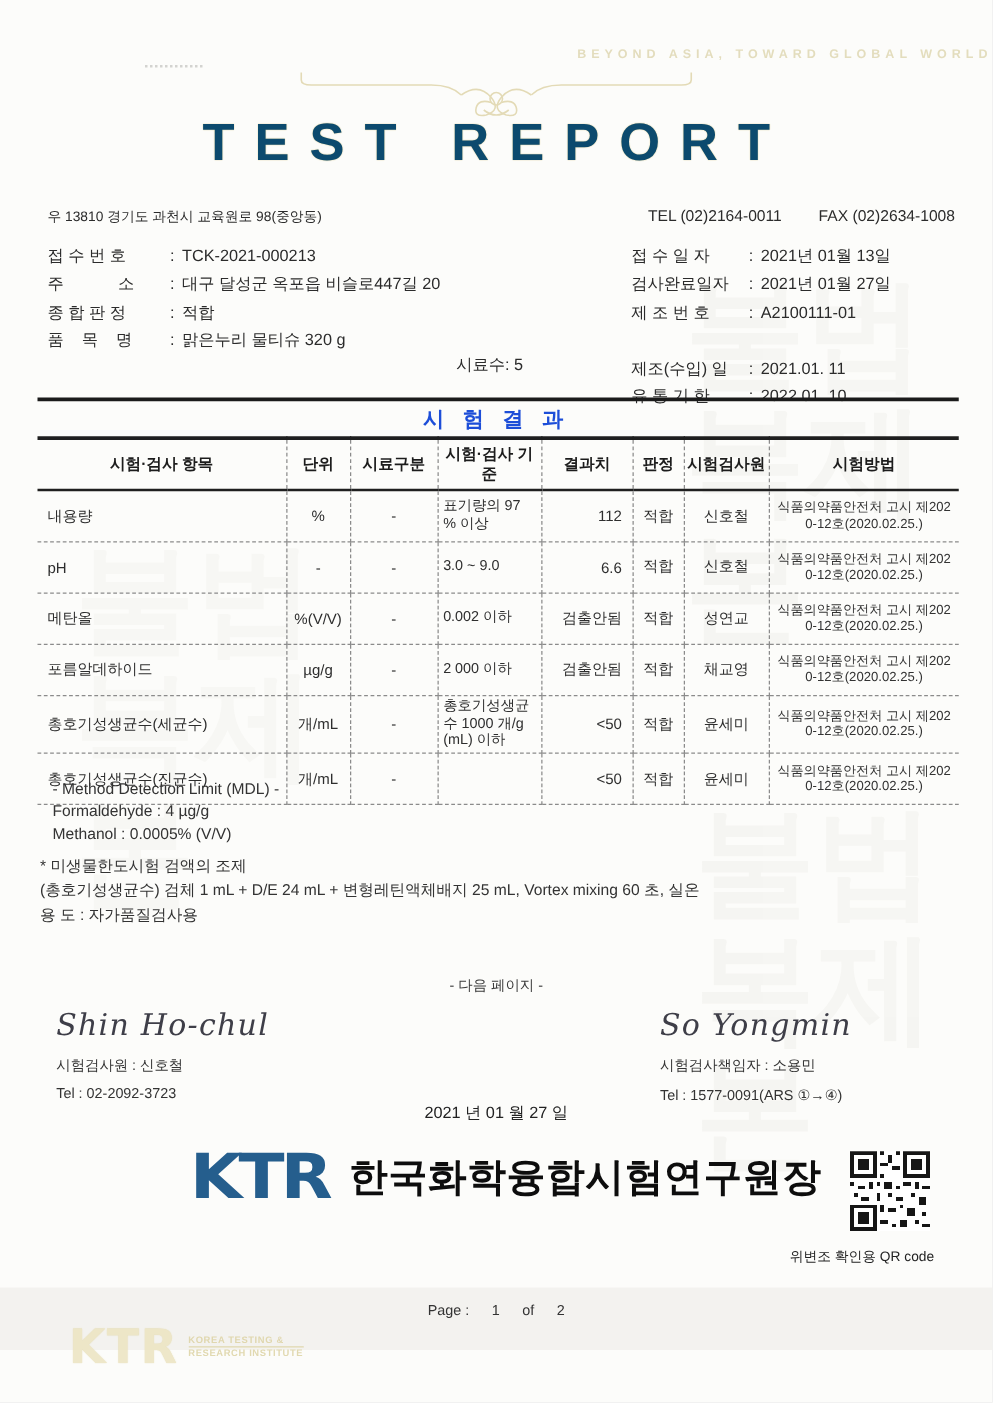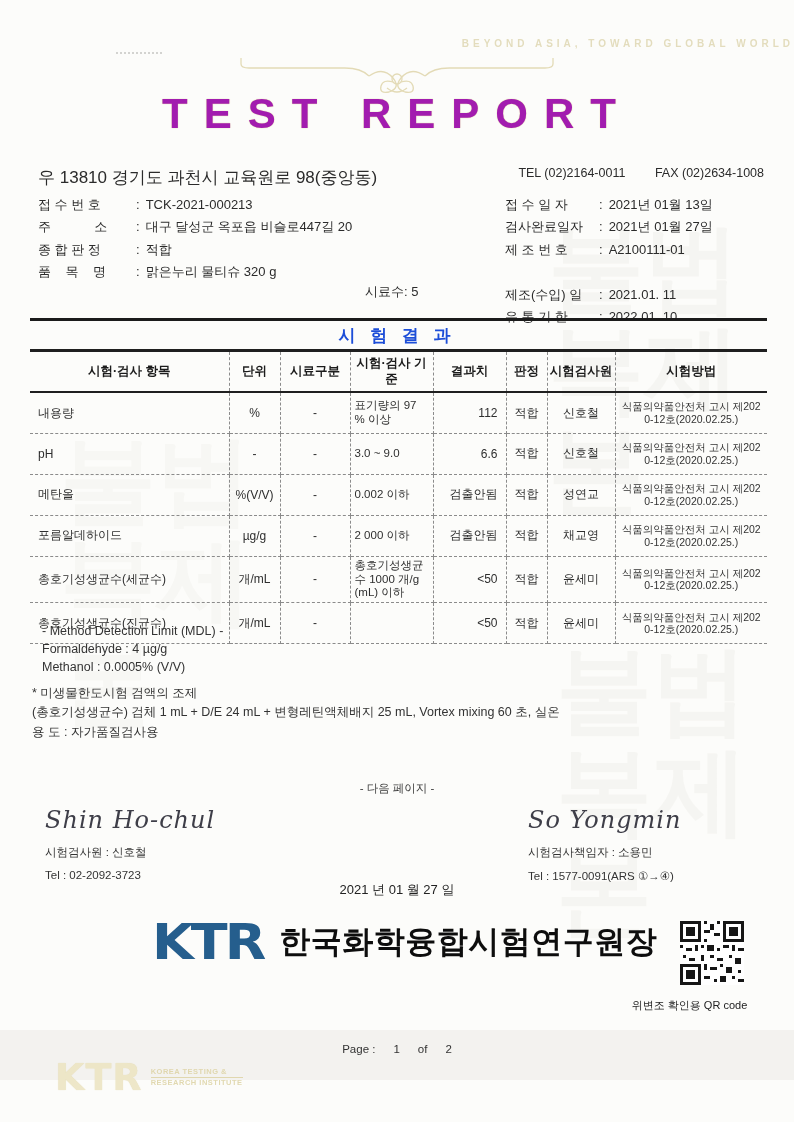--- a/index.html
+++ b/index.html
@@ -13,34 +13,34 @@
   
   .tagline {
     position: absolute; top: 38px; left: 0; width: 100%;
     text-align: right; color: #ddd5ae; font-size: 10px; font-weight: bold;
     letter-spacing: 4px; opacity: .8;
   }
   .flourish { position: absolute; top: 52px; left: 50%; transform: translateX(-50%); opacity: .7; }
   .test-report-title {
     position: absolute; top: 90px; left: 0; width: 100%;
     text-align: center; font-size: 42px; font-weight: bold; letter-spacing: 16px;
-    color: #a21caf; text-shadow: 0 0 1px #e2d8ac, 0 0 1px #e2d8ac;
+    color: #0c4a6e; text-shadow: 0 0 1px #e2d8ac, 0 0 1px #e2d8ac;
   }
   .scan-mark { position: absolute; top: 52px; left: 116px; width: 46px; height: 3px;
     border-top: 2px dotted #c9c9c6; opacity: .8; }
 
   
   .ghost { position: absolute; font-weight: 900; color: #8e8870; opacity: .05;
     line-height: 1.05; word-break: break-all; pointer-events: none; }
   .ghost-a { top: 218px; left: 548px; width: 250px; font-size: 96px; }
   .ghost-b { top: 640px; left: 556px; width: 250px; font-size: 96px; }
   .ghost-c { top: 430px; left: 60px;  width: 250px; font-size: 96px; opacity: .04; }
 
   
-  .postal { position: absolute; top: 166px; left: 38px; font-size: 17px; }
+  .postal { position: absolute; top: 166px; left: 38px; font-size: 11px; }
   .telfax { position: absolute; top: 166px; right: 30px; font-size: 12.5px; }
   .telfax .fax { margin-left: 26px; }
 
   
   .info-left  { position: absolute; top: 194px; left: 38px;  font-size: 13px; }
   .info-right { position: absolute; top: 194px; left: 505px; font-size: 13px; }
   .irow { height: 22.4px; line-height: 22.4px; white-space: nowrap; }
   .lbl { display: inline-block; white-space: pre; }
   .info-left .lbl  { min-width: 96px; }
   .info-right .lbl { min-width: 92px; }

